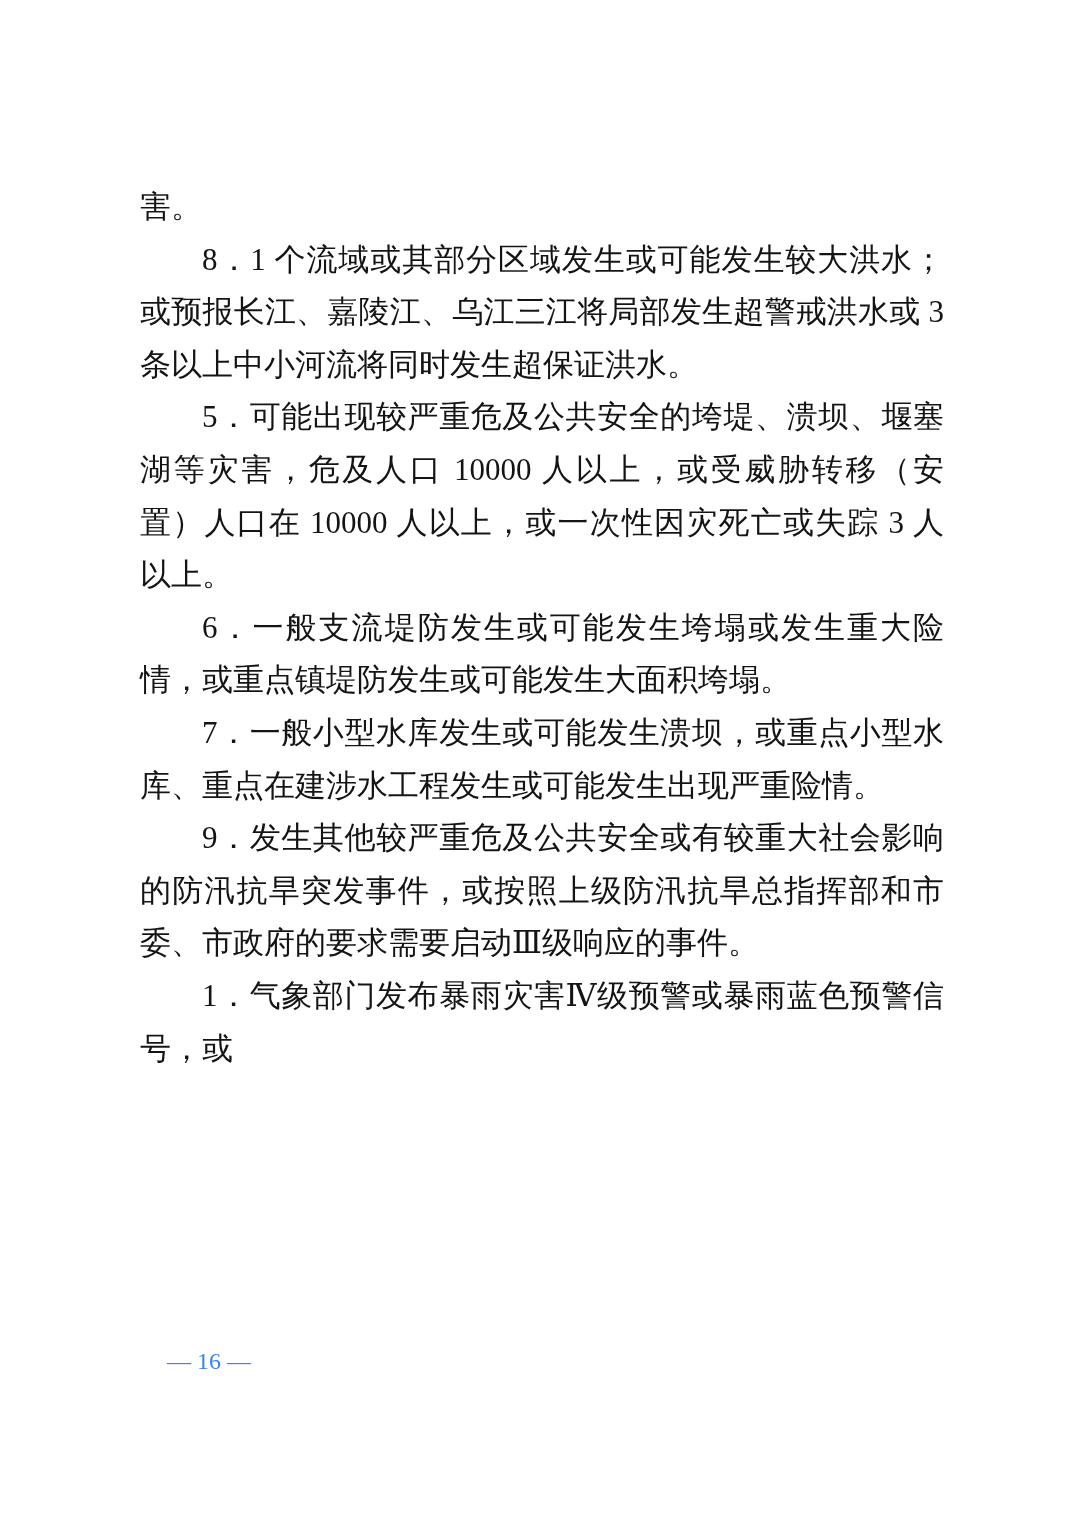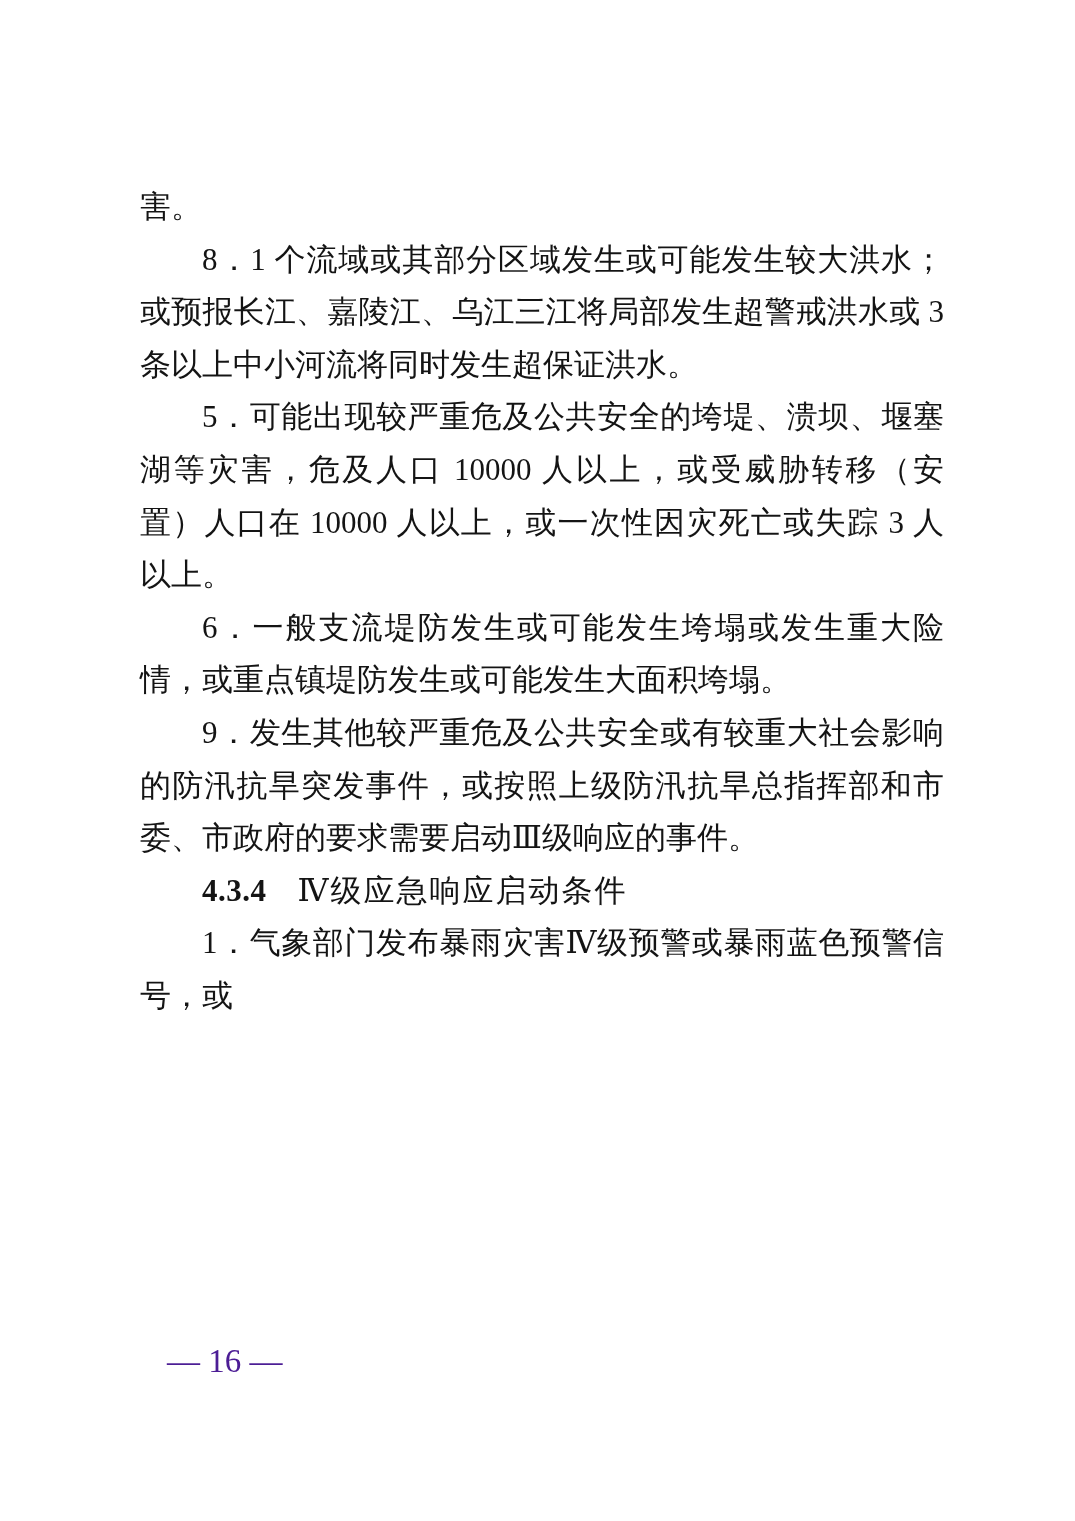--- a/index.html
+++ b/index.html
@@ -44,34 +44,34 @@
     letter-spacing: 0.5px;
   }
   .h-title {
     margin-left: 1em;
     letter-spacing: 2px;
   }
   .footer {
     position: absolute;
     left: 167px;
     top: 1342px;
-    font-size: 33px;
+    font-size: 24px;
     line-height: 38px;
-    color: #4c1d95;
+    color: #3b82f6;
   }
 </style>
 </head>
 <body>
 
 <div class="page">
   <div class="content">
       <p class="para">害。</p>
       <p class="para indent">8．1 个流域或其部分区域发生或可能发生较大洪水；或预报长江、嘉陵江、乌江三江将局部发生超警戒洪水或 3 条以上中小河流将同时发生超保证洪水。</p>
       <p class="para indent">5．可能出现较严重危及公共安全的垮堤、溃坝、堰塞湖等灾害，危及人口 10000 人以上，或受威胁转移（安置）人口在 10000 人以上，或一次性因灾死亡或失踪 3 人以上。</p>
       <p class="para indent">6．一般支流堤防发生或可能发生垮塌或发生重大险情，或重点镇堤防发生或可能发生大面积垮塌。</p>
+      <p class="para indent">7．一般小型水库发生或可能发生溃坝，或重点小型水库、重点在建涉水工程发生或可能发生出现严重险情。</p>
       <p class="para indent">9．发生其他较严重危及公共安全或有较重大社会影响的防汛抗旱突发事件，或按照上级防汛抗旱总指挥部和市委、市政府的要求需要启动Ⅲ级响应的事件。</p>
-      <h3 class="para heading"><span class="h-num">4.3.4</span><span class="h-title">Ⅳ级应急响应启动条件</span></h3>
       <p class="para indent">1．气象部门发布暴雨灾害Ⅳ级预警或暴雨蓝色预警信号，或</p>
     </div>
   <div class="footer">
     <span>— 16 —</span>
   </div>
 </div>
 
 </body></html>

